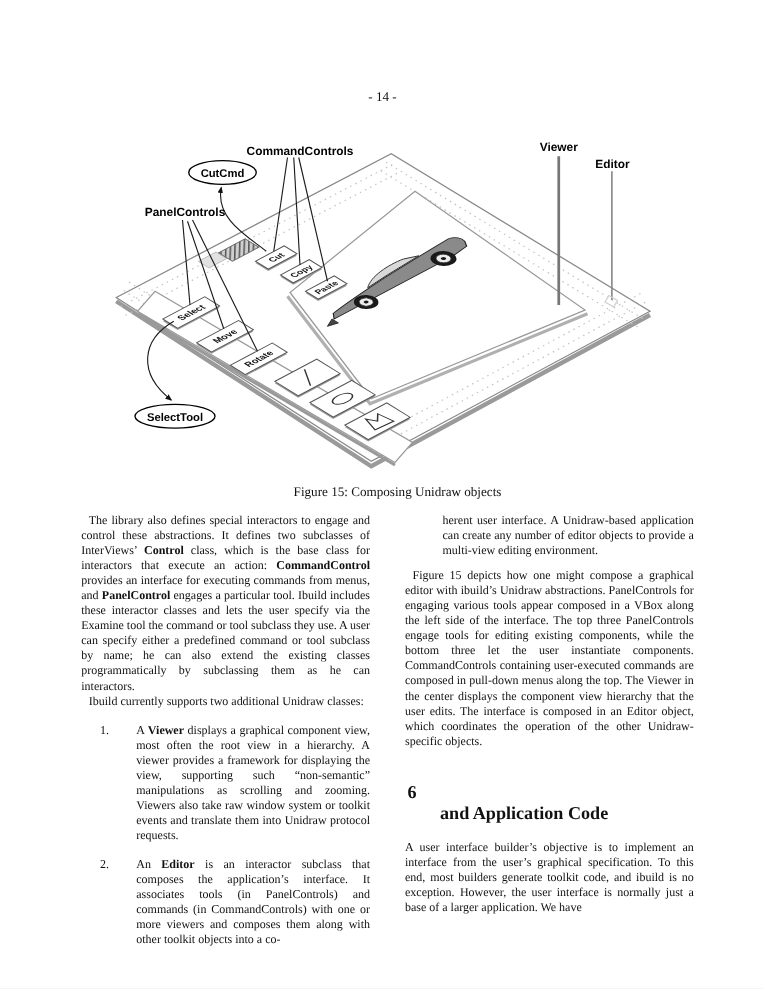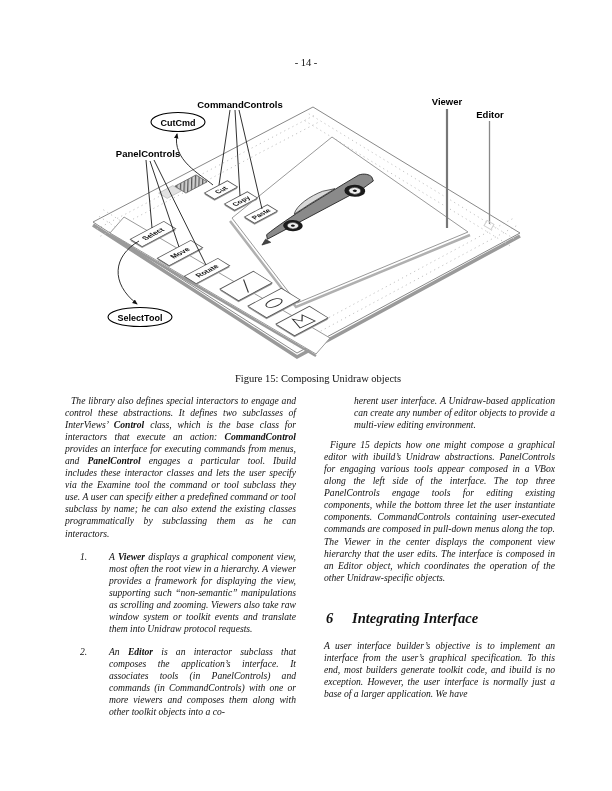--- a/index.html
+++ b/index.html
@@ -1,22 +1,22 @@
 <!DOCTYPE html>
 <html><head>
 <meta charset="utf-8">
 <style>
   html,body{margin:0;padding:0;background:#e8e8e8;}
   .page{position:relative;width:612px;height:791px;background:#ffffff;overflow:hidden;
         font-family:"Liberation Serif",serif;color:#111;}
-  .pageno{padding-top:57px;text-align:center;font-size:10.5px;}
+  .pageno{padding-top:73px;text-align:center;font-size:10.5px;}
   .figure-wrap{margin-top:22px;}
   .figure-wrap svg{display:block;}
   .caption{text-align:center;font-size:10.5px;margin-top:11px;margin-left:24px;}
-  .columns{display:flex;margin:11px 57px 0 65px;gap:28px;font-style:italic;}
+  .columns{display:flex;margin:11px 57px 0 65px;gap:28px;}
   .col{width:238px;font-size:9.6px;line-height:12.05px;text-align:justify;}
   .para{margin:0;text-indent:6px;}
   .para.noindent{text-indent:0;}
   .list-item{display:flex;margin-top:11px;}
   .list-item .num{width:13px;margin-left:15px;flex:none;}
   .list-item .item-body{flex:1;text-align:justify;margin-left:16px;}
   .cont{margin-left:30px;text-align:justify;}
   .heading{display:flex;font-weight:bold;font-size:14.5px;line-height:17px;
            margin:26px 0 13px 2px;}
   .heading .h-num{width:26px;flex:none;}
@@ -164,36 +164,38 @@
       <text class="figlabel" x="447" y="110" text-anchor="middle">Viewer</text>
       <text class="figlabel" x="490" y="123" text-anchor="middle">Editor</text>
     </svg>
   </div>
 
   <div class="caption">Figure 15: Composing Unidraw objects</div>
 
   <div class="columns">
     <div class="col">
       <p class="para"><span>The library also defines special interactors to engage and control these abstractions.  It defines two subclasses of InterViews’ </span><b>Control</b><span> class, which is the base class for interactors that execute an action: </span><b>CommandControl</b><span> provides an interface for executing commands from menus, and </span><b>PanelControl</b><span> engages a particular tool. Ibuild includes these interactor classes and lets the user specify via the Examine tool the command or tool subclass they use.  A user can specify either a predefined command or tool subclass by name; he can also extend the existing classes programmatically by subclassing them as he can interactors.</span></p>
+      <p class="para">Ibuild currently supports two additional Unidraw classes:</p>
       <div class="list-item">
         <span class="num">1.</span>
         <span class="item-body"><span>A </span><b>Viewer</b><span> displays a graphical component view, most often the root view in a hierarchy.  A viewer provides a framework for displaying the view, supporting such “non-semantic” manipulations as scrolling and zooming.  Viewers also take raw window system or toolkit events and translate them into Unidraw protocol requests.</span></span>
       </div>
       <div class="list-item">
         <span class="num">2.</span>
         <span class="item-body"><span>An </span><b>Editor</b><span> is an interactor subclass that composes the application’s interface.  It associates tools (in PanelControls) and commands (in CommandControls) with one or more viewers and composes them along with other toolkit objects into a co-</span></span>
       </div>
     </div>
 
     <div class="col">
       <p class="para noindent cont">herent user interface.  A Unidraw-based application can create any number of editor objects to provide a multi-view editing environment.</p>
       <p class="para" style="margin-top:8px;">Figure 15 depicts how one might compose a graphical editor with ibuild’s Unidraw abstractions.  PanelControls for engaging various tools appear composed in a VBox along the left side of the interface.  The top three PanelControls engage tools for editing existing components, while the bottom three let the user instantiate components.  CommandControls containing user-executed commands are composed in pull-down menus along the top.  The Viewer in the center displays the component view hierarchy that the user edits.  The interface is composed in an Editor object, which coordinates the operation of the other Unidraw-specific objects.</p>
       <div class="heading">
         <span class="h-num">6</span>
         <span>
-          <span>Integrating Interface</span><br>
+          <br>
+          <span>and Application Code</span>
         </span>
       </div>
       <p class="para noindent">A user interface builder’s objective is to implement an interface from the user’s graphical specification. To this end, most builders generate toolkit code, and ibuild is no exception.  However, the user interface is normally just a base of a larger application.  We have</p>
     </div>
   </div>
 
 </div>
 
 </body></html>

